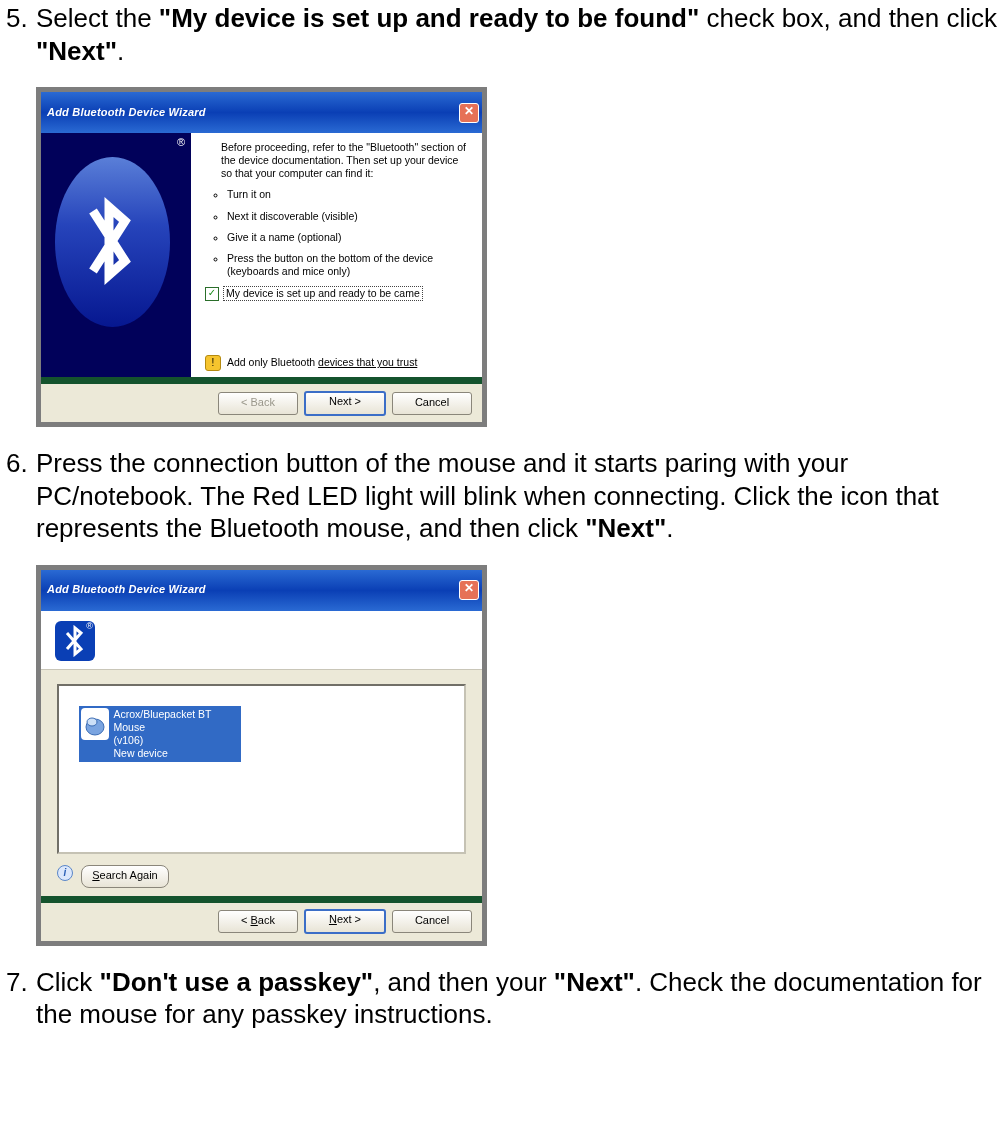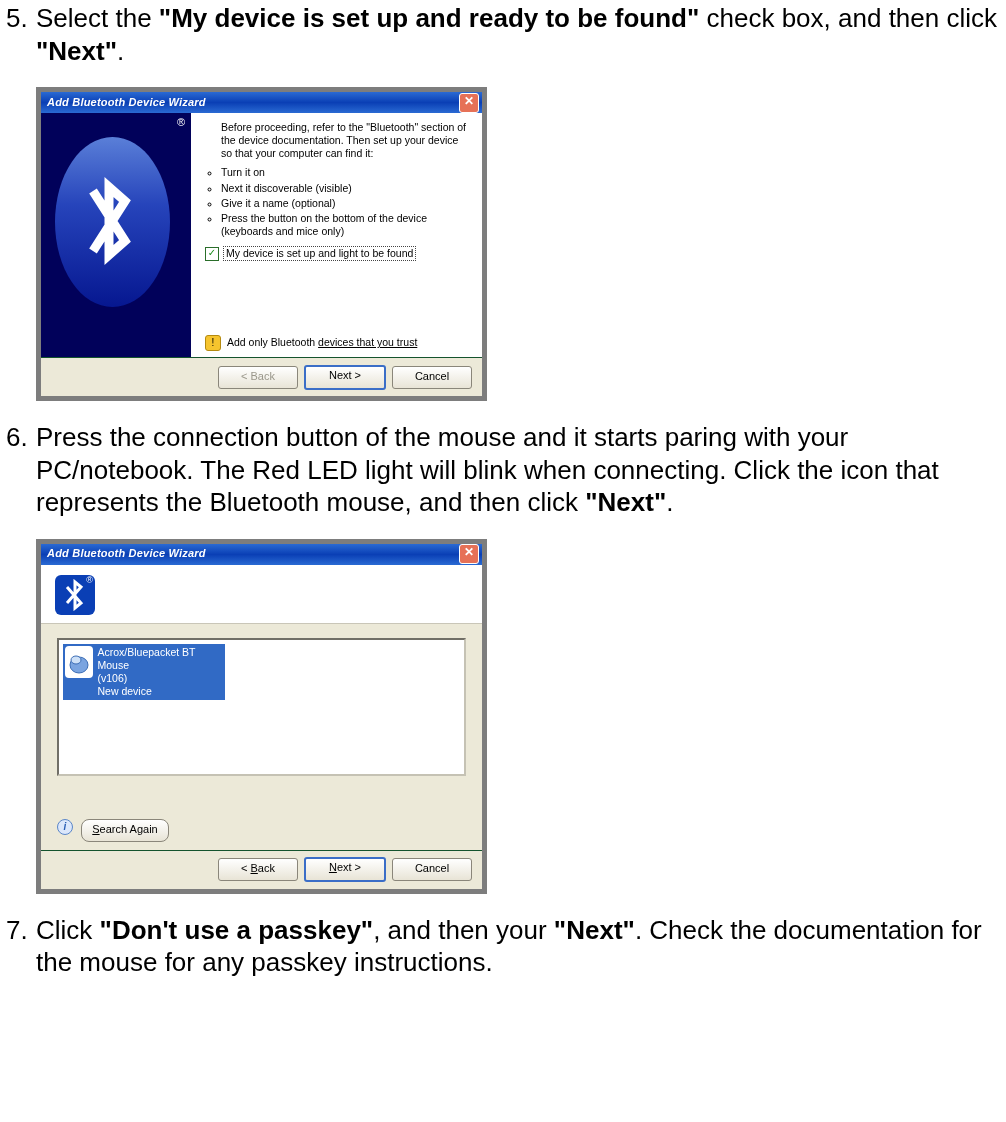--- a/index.html
+++ b/index.html
@@ -23,21 +23,21 @@
     border: 5px solid #7d7d7d;
     background: #ece9d8;
     margin: 20px 0 20px 30px;
     font-family: Tahoma, Arial, sans-serif;
   }
   .titlebar {
     background: linear-gradient(to bottom, #2a6ad3 0%, #0a3fb5 50%, #2a6ad3 100%);
     color: #fff;
     display: flex;
     align-items: center;
-    height: 21px;
+    height: 41px;
     padding: 0 3px 0 6px;
   }
   .titlebar .title {
     flex: 1;
     font-size: 11px;
     font-weight: bold;
     font-style: italic;
     letter-spacing: 0.2px;
   }
   .titlebar .close {
@@ -82,41 +82,41 @@
     color: #000;
     position: relative;
   }
   .wiz-main h3 {
     font-size: 14px;
     font-weight: normal;
     margin: 0 0 8px 0;
   }
   .wiz-main p { margin: 0 0 6px 16px; font-size: 10.5px; }
   .wiz-main ul { margin: 0 0 8px 0; padding-left: 14px; font-size:10.5px;}
-  .wiz-main ul li { margin: 2px; line-height:1.25;}
+  .wiz-main ul li { margin: 8px; line-height:1.25;}
   .chk-row { display:flex; align-items:center; gap:4px; margin-top:4px;}
   .chk {
     width:12px; height:12px; border:1px solid #2a6e2a; background:#fff;
     display:inline-flex; align-items:center; justify-content:center;
     font-size:10px; color:#198a19;
   }
   .chk-label { border:1px dotted #444; padding:0 2px; font-size:10.5px;}
   .trust-row { display:flex; align-items:center; gap:6px; position:absolute; bottom:6px; left:14px; font-size:10.5px;}
   .shield {
     width:14px; height:14px; border-radius:3px;
     background: #f6c42e; border:1px solid #b48a10;
     display:flex;align-items:center;justify-content:center;
     font-size:10px; color:#000;
   }
   .link { text-decoration: underline; color:#000; }
   .wiz-buttons {
     height: 38px;
     display:flex; justify-content:flex-end; align-items:center;
     gap:6px; padding-right:10px;
-    border-top:1px solid #14532d;
+    border-top:7px solid #14532d;
   }
   .btn {
     min-width:66px; height:21px;
     font-size:11px;
     background: linear-gradient(to bottom,#fff,#e8e4d6);
     border:1px solid #8a867a;
     border-radius:3px;
     text-align:center;
     line-height:19px;
     padding: 0 6px;
@@ -145,21 +145,21 @@
     background:#ece9d8;
     padding:14px 16px 4px 16px;
     height: 208px;
     position:relative;
     font-size:10.5px;
   }
   .dev-list {
     background:#fff;
     border:2px inset #c5c2b4;
     height:126px;
-    padding:4px;
+    padding:20px;
   }
   .dev-item {
     display:flex; gap:4px; width:158px;
     background:#316ac5; color:#fff;
     font-size:10.5px;
     padding:2px;
   }
   .dev-icon {
     width:30px; height:32px; background:#fff; border-radius:4px;
     display:flex;align-items:center;justify-content:center;
@@ -214,21 +214,21 @@
         <div class="wiz-main">
           <p>Before proceeding, refer to the "Bluetooth" section of the device documentation. Then set up your device so that your computer can find it:</p>
           <ul>
             <li>Turn it on</li>
             <li>Next it discoverable (visible)</li>
             <li>Give it a name (optional)</li>
             <li>Press the button on the bottom of the device (keyboards and mice only)</li>
           </ul>
           <div class="chk-row">
             <span class="chk">✓</span>
-            <span class="chk-label">My device is set up and light to be found</span>
+            <span class="chk-label">My device is set up and ready to be came</span>
           </div>
           <div class="trust-row">
             <span class="shield">!</span>
             <span>
               <span>Add only Bluetooth </span><span class="link">devices that you trust</span>
             </span>
           </div>
         </div>
       </div>
       <div class="wiz-buttons">

